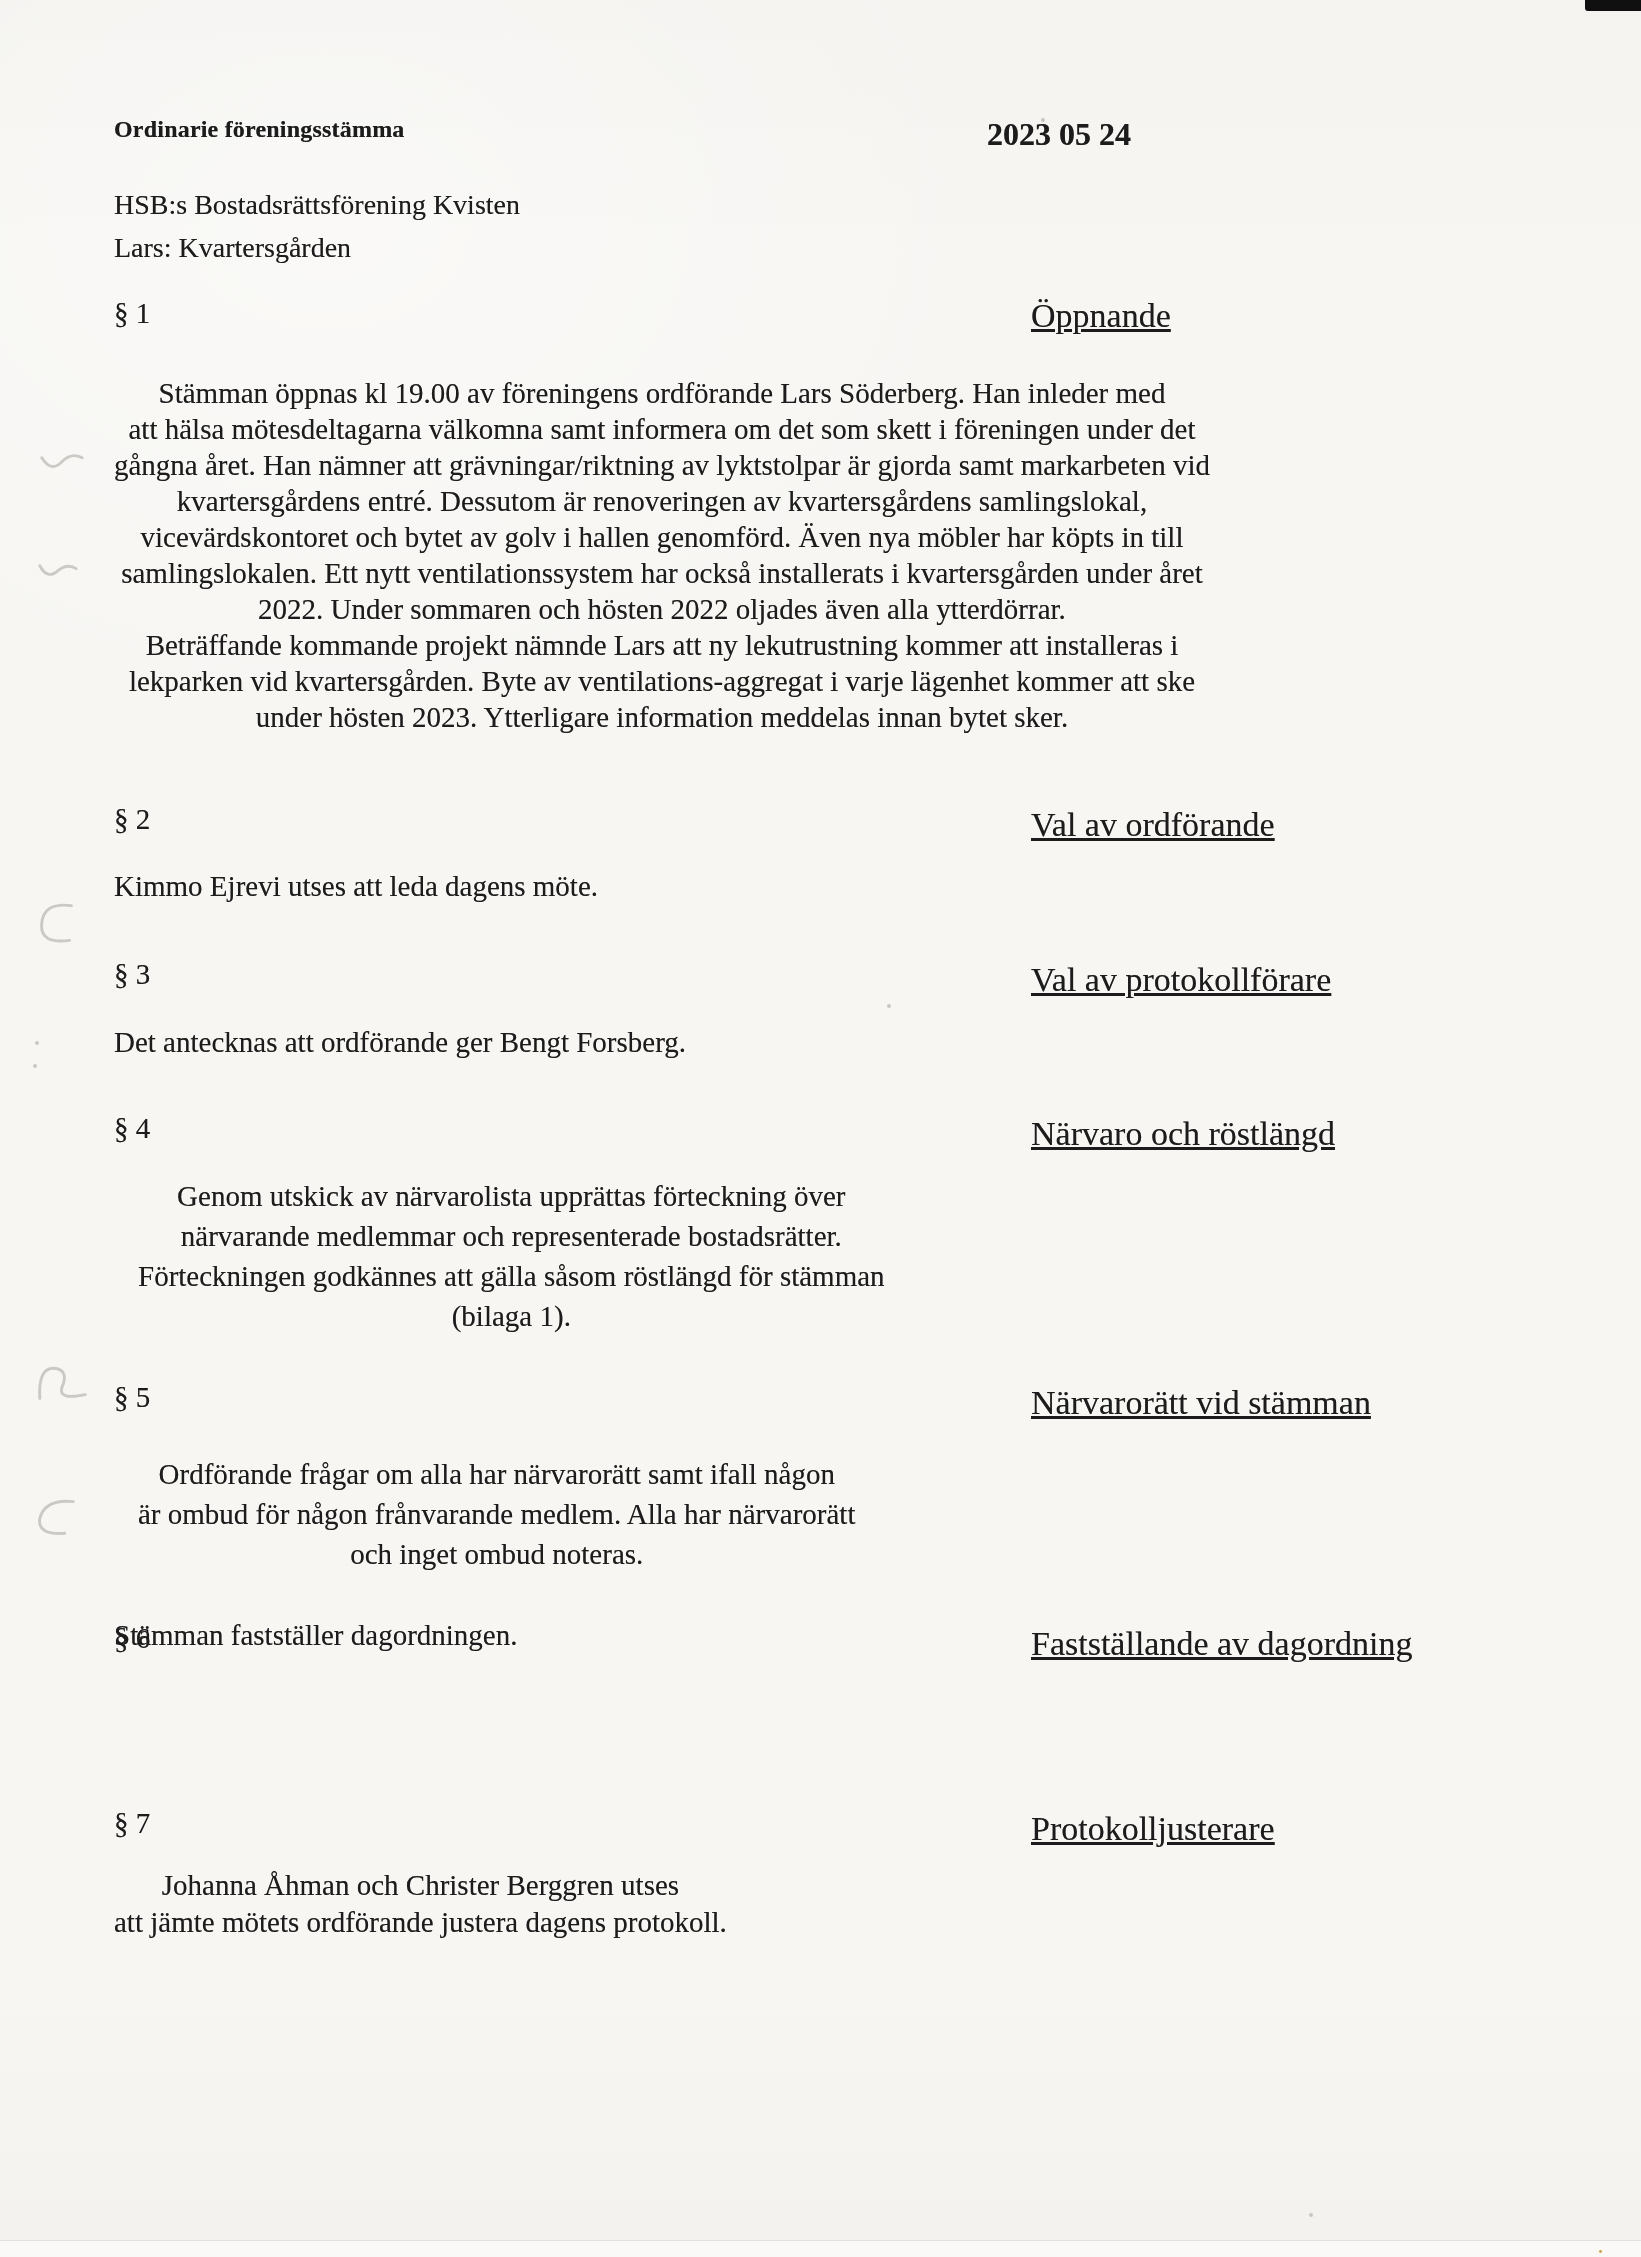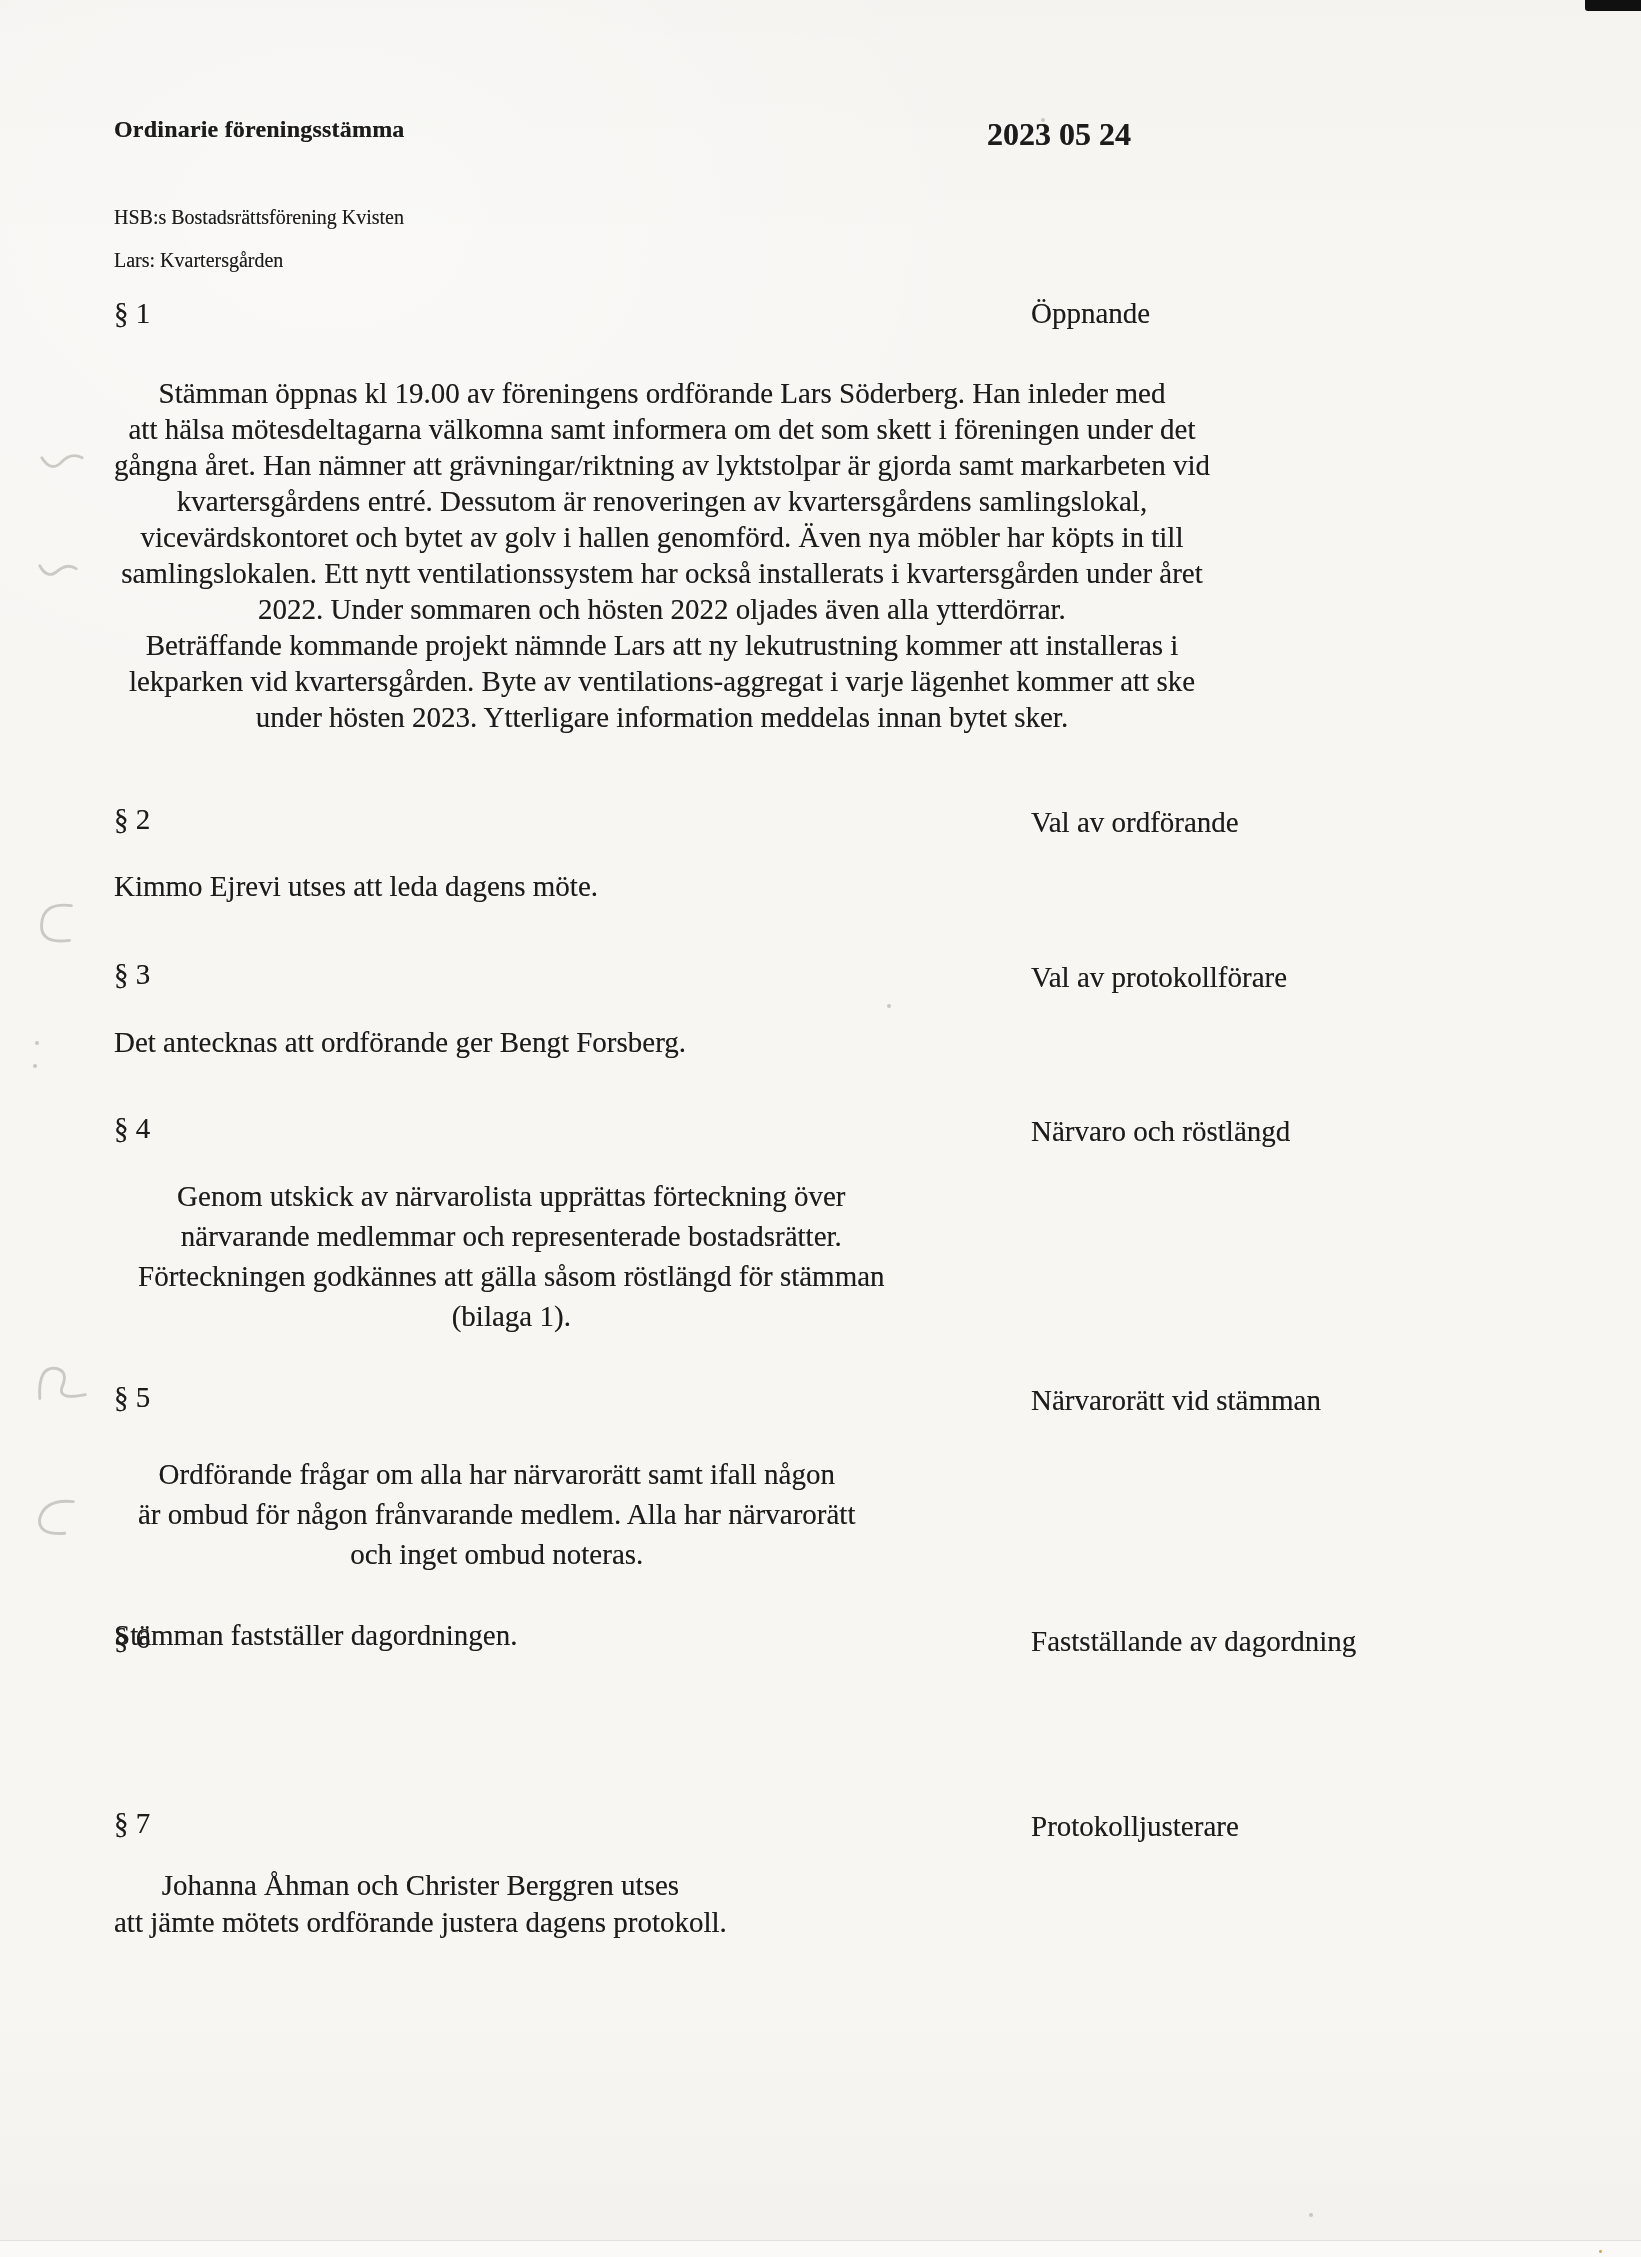--- a/index.html
+++ b/index.html
@@ -32,31 +32,31 @@
   .abs{position:absolute;}
   .doc-title{
     font-size:24px;font-weight:bold;letter-spacing:0.2px;
     text-shadow:0 0 0.5px rgba(0,0,0,.55);
   }
   .doc-date{
     font-size:32px;font-weight:bold;
     text-shadow:0 0 0.5px rgba(0,0,0,.55);
   }
   .doc-line{
-    font-size:20px;
+    font-size:28px;
     text-shadow:0 0 0.4px rgba(0,0,0,.45);
-    margin-top:17px;
   }
   .sec-num{
     font-size:29px;
     text-shadow:0 0 0.4px rgba(0,0,0,.45);
   }
   .sec-heading{
-    font-size:29px;
+    font-size:34px;
     text-shadow:0 0 0.4px rgba(0,0,0,.45);
+    text-decoration:underline;
   }
   .sec-body{
     font-size:29px;
     line-height:39px;
     white-space:pre-line;
     text-shadow:0 0 0.4px rgba(0,0,0,.45);
     text-align:center;
   }
   .lh37{line-height:36px;}
   .lh41{line-height:40px;margin-left:24px;}

